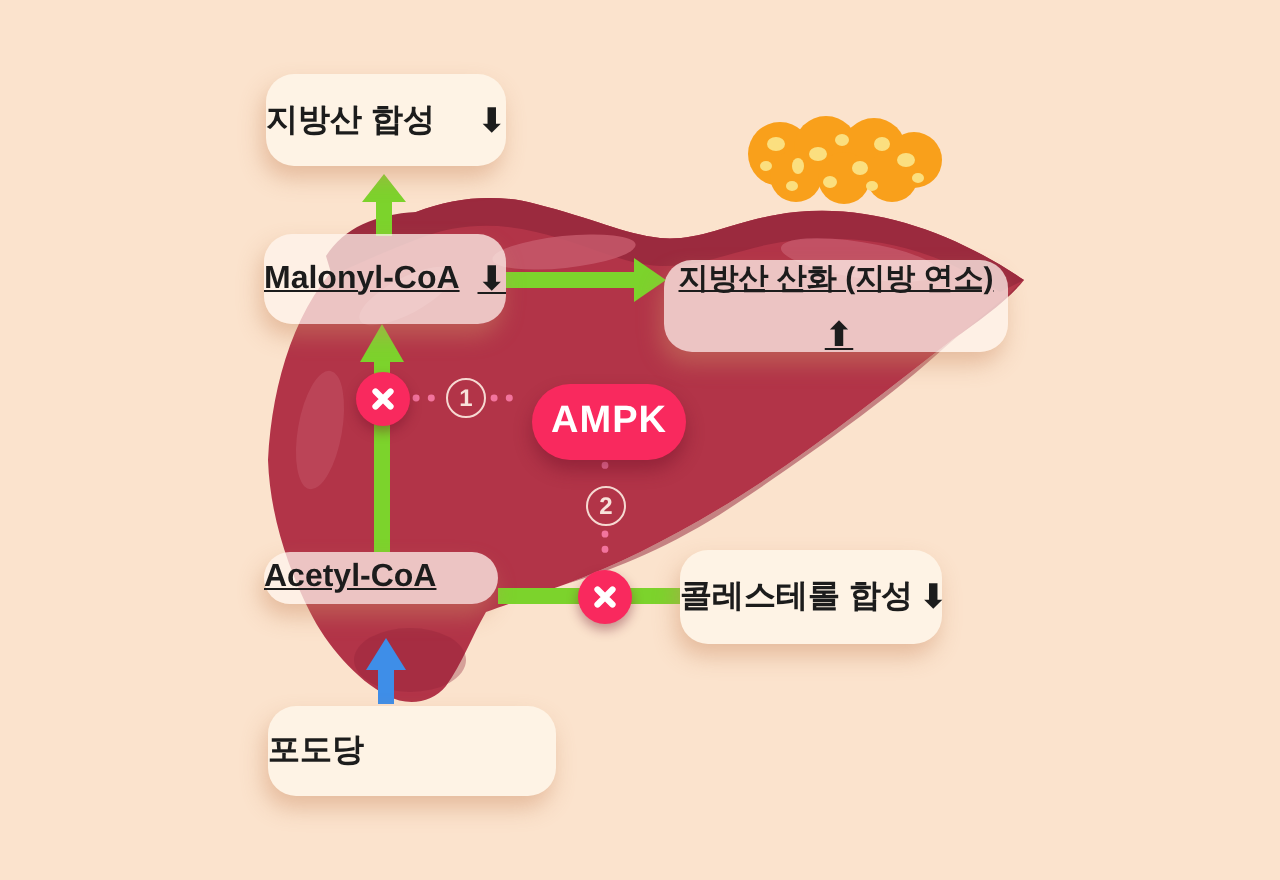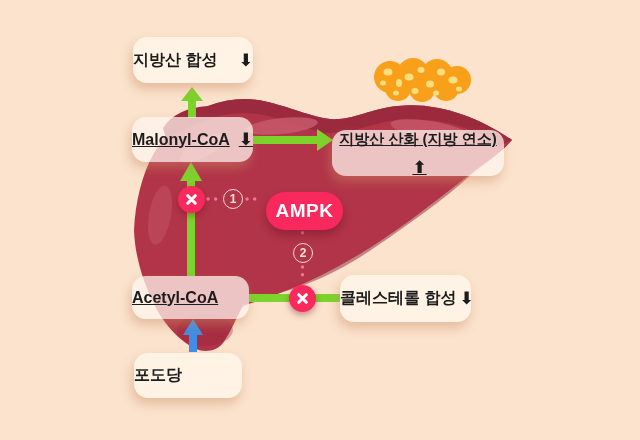--- a/index.html
+++ b/index.html
@@ -23,23 +23,23 @@
     font-weight:bold;font-size:16px;color:#1c1c1c;
     white-space:nowrap;
     box-shadow:-2px 6px 11px rgba(205,140,100,0.45);
   }
   .node.opaque{background:#FEF3E5;}
   .node.glass{background:rgba(255,244,236,0.75);text-decoration:underline;}
   .trend{font-size:17px;margin-left:3px;line-height:1;}
   #node-fa-synth   {left:133px;top:37px; width:120px;height:46px;}
   #node-malonyl    {left:132px;top:117px;width:121px;height:45px;}
   #node-fa-oxid    {left:332px;top:130px;width:172px;height:46px;font-size:15px;flex-direction:column;}
-  #node-acetyl     {left:132px;top:276px;width:117px;height:43px;}
+  #node-acetyl     {left:132px;top:276px;width:117px;height:26px;}
   #node-chol      {left:340px;top:275px;width:131px;height:47px;}
-  #node-glucose    {left:134px;top:353px;width:108px;height:45px;}
+  #node-glucose    {left:134px;top:353px;width:144px;height:45px;}
 
   
   .ampk{
     position:absolute;left:266px;top:181px;width:77px;height:38px;
     background:#F9295E;border-radius:19px;
     display:flex;align-items:center;justify-content:center;
     color:#ffffff;font-weight:bold;font-size:19px;letter-spacing:0.5px;
     box-shadow:0 5px 9px rgba(110,15,40,0.45);
     margin-top:11px;
   }

